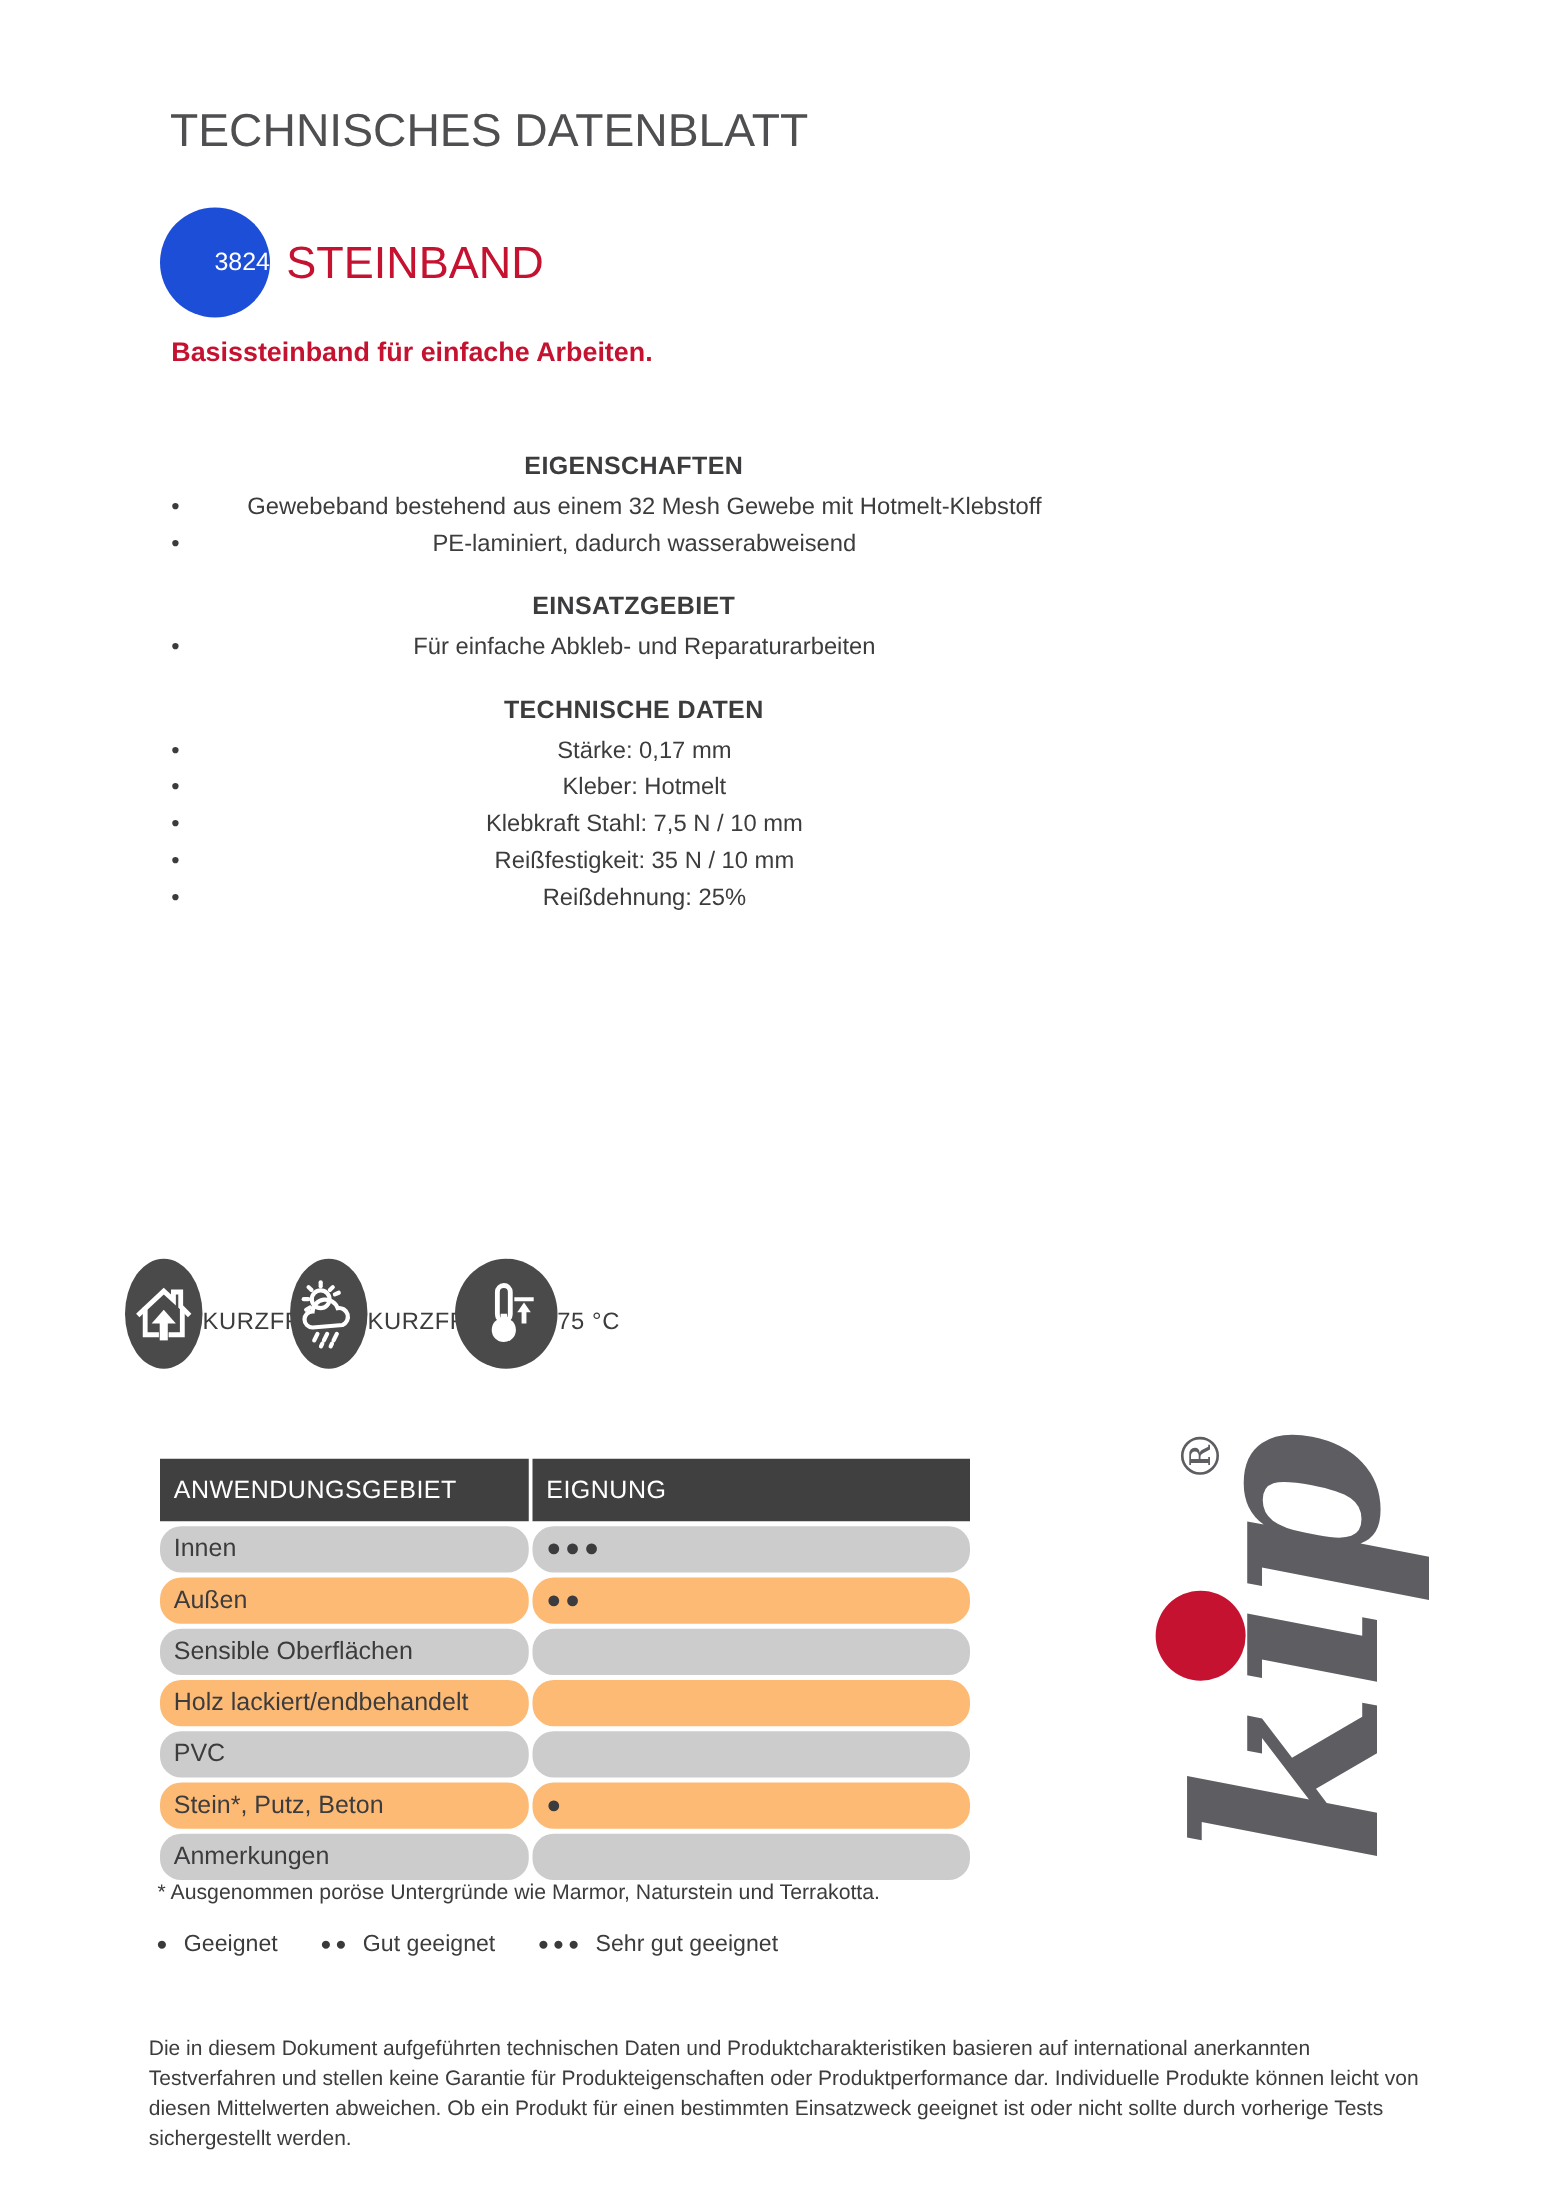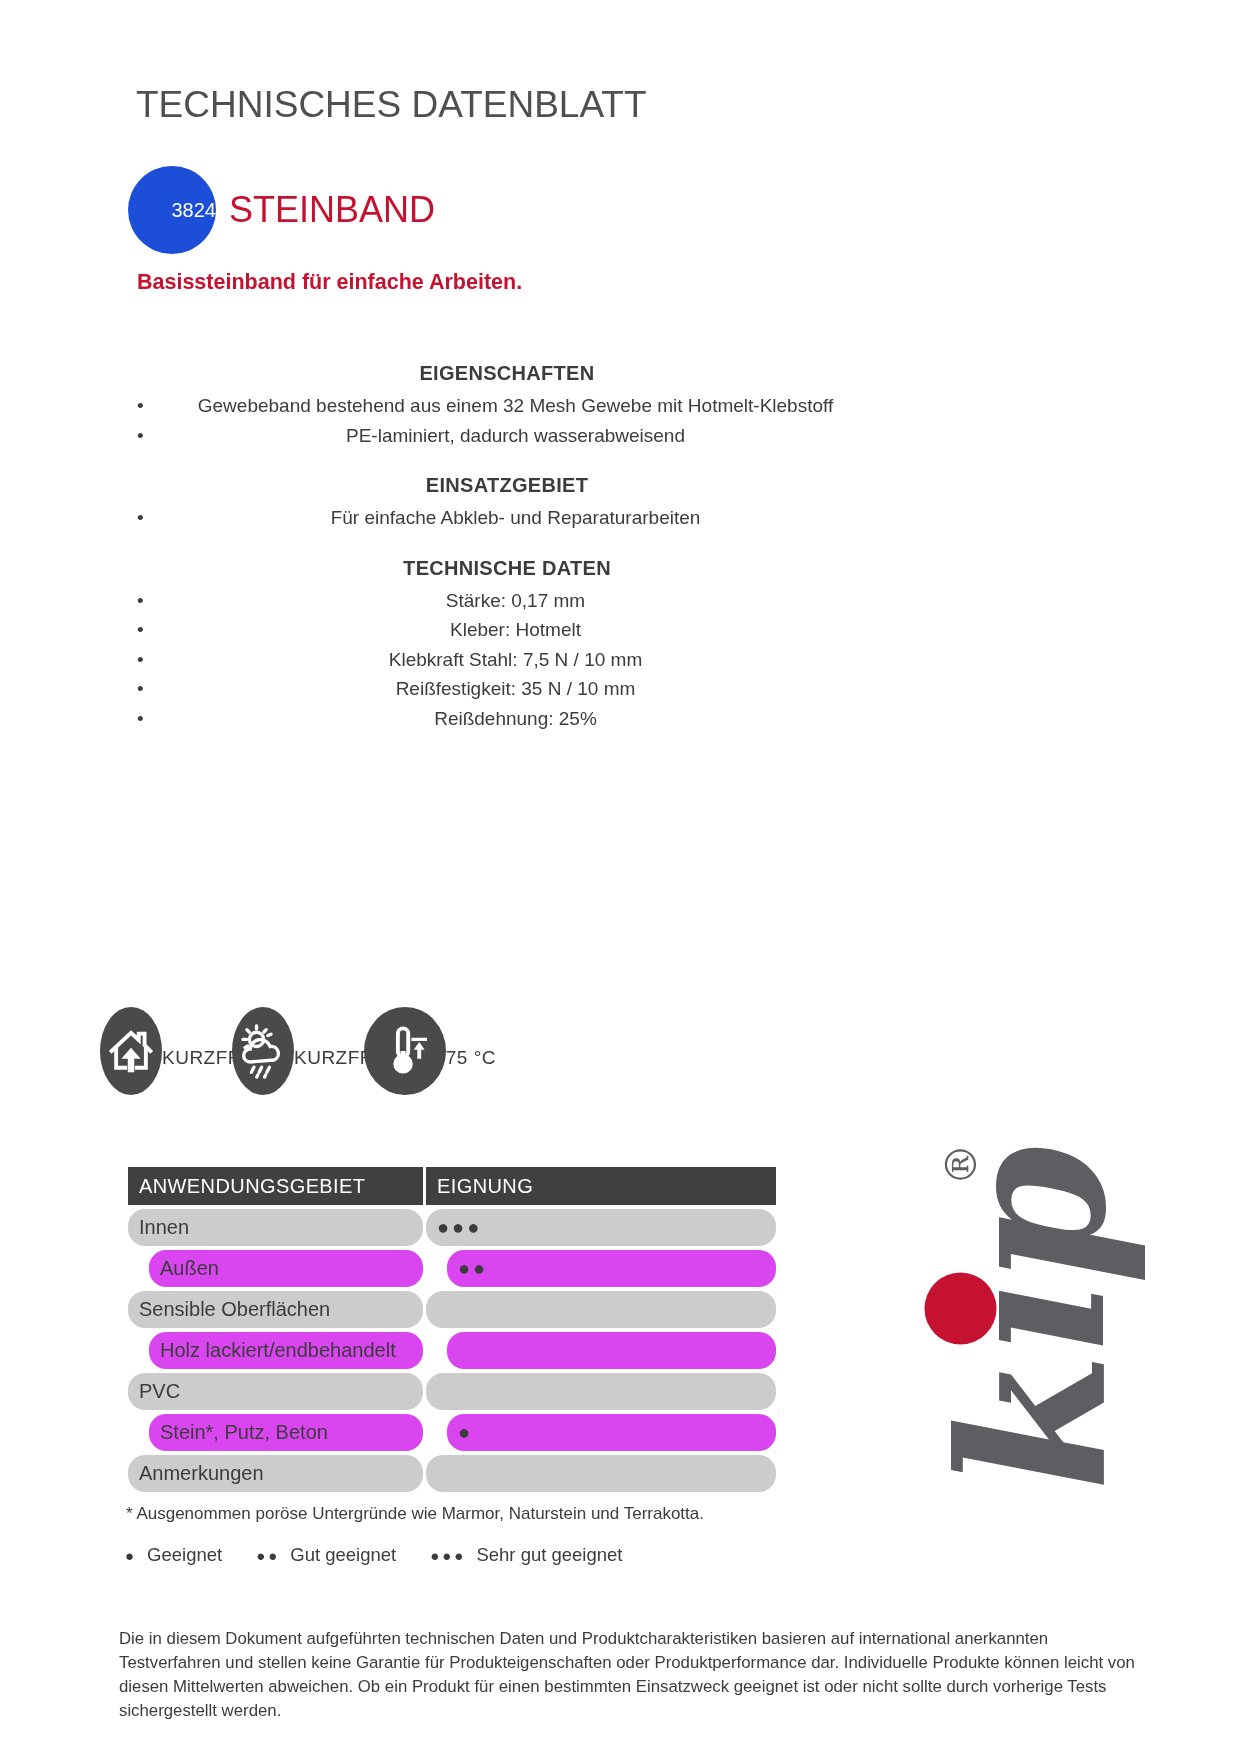--- a/index.html
+++ b/index.html
@@ -45,28 +45,28 @@
     display:flex;align-items:center;justify-content:center;
   }
   .icon-circle svg{width:62px;height:62px;display:block;}
   .icon-label{margin-top:13px;font-size:19px;color:#3c3c3e;letter-spacing:0.5px;white-space:nowrap;}
   
   .rating-table{
     position:absolute;left:128px;top:1167px;width:648px;
     display:grid;grid-template-columns:295px 350px;column-gap:3px;row-gap:4px;
   }
   .rating-table .hcell{
-    background:#404040;color:#ffffff;height:38px;display:flex;align-items:center;
+    background:#404040;color:#ffffff;height:50px;display:flex;align-items:center;
     padding-left:11px;font-size:20px;letter-spacing:0.4px;
   }
   .rating-table .cell{
     height:37px;display:flex;align-items:center;padding-left:11px;font-size:20px;color:#3c3c3e;border-radius:17px;
   }
   .row-dark{background:#cccccc;}
-  .row-light{background:#d946ef;margin-left:21px;}
+  .row-light{background:#fdba74;}
   .dots-cell{font-size:20px;letter-spacing:3px;color:#3a3a3a;}
   .table-footnote{
     position:absolute;left:126px;top:1504px;font-size:17px;color:#3c3c3e;white-space:nowrap;
   }
   
   .legend{position:absolute;left:125px;top:1544px;display:flex;gap:34px;align-items:center;}
   .legend-item{display:flex;align-items:center;font-size:18.5px;color:#3c3c3e;white-space:nowrap;}
   .legend-dots{font-size:15px;letter-spacing:3px;color:#3a3a3a;margin-right:10px;}
   
   .disclaimer{position:absolute;left:119px;top:1627px;width:1100px;}

